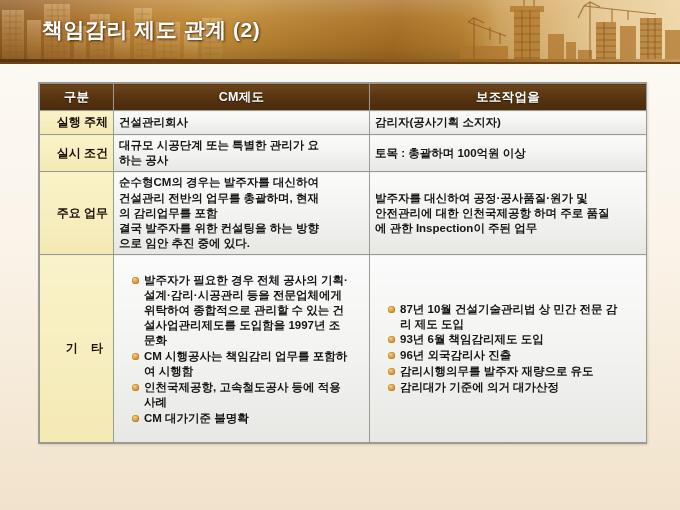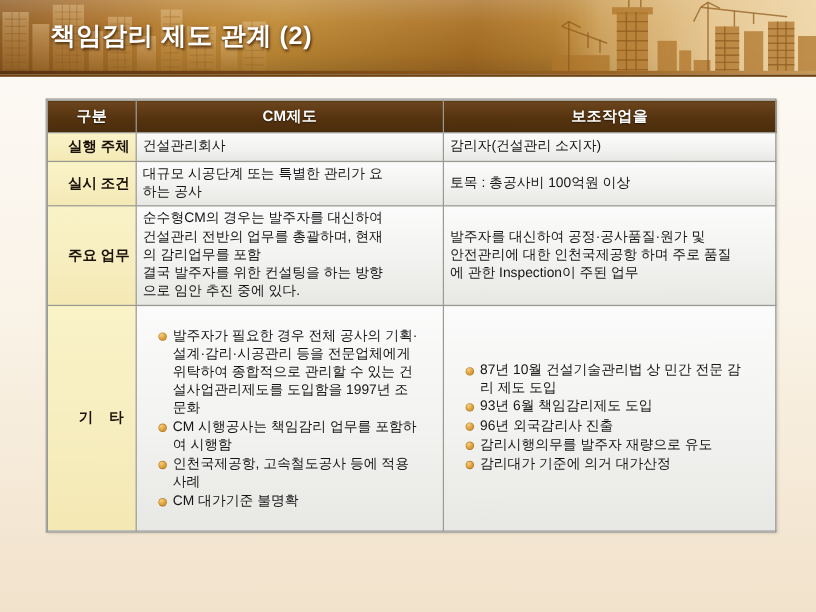--- a/index.html
+++ b/index.html
@@ -74,21 +74,21 @@
   
   td.rowlabel{
     background:linear-gradient(180deg,#faf3c8 0%,#f7eec0 50%,#f4e9b4 100%);
     text-align:right;font-weight:bold;font-size:12px;color:#1a1208;
     white-space:nowrap;
   }
   td.rowlabel.spaced{letter-spacing:5px;text-indent:5px;margin-left:47px;}
   
   td.data{
     background:linear-gradient(180deg,#fbfbfb 0%,#f2f2f0 55%,#e7e7e4 100%);
-    font-size:11.5px;line-height:1.32;color:#151515;font-weight:normal;
+    font-size:11.5px;line-height:1.32;color:#151515;font-weight:bold;
     text-align:left;
   }
   td.data.mid{vertical-align:middle;}
   td.data.topal{vertical-align:top;padding-top:5px;}
   .lines p{margin:0;}
 
   
   ul.bul{margin:13px;padding:0;list-style:none;}
   ul.bul li{
     position:relative;padding-left:12px;margin:0 0 1px 0;
@@ -213,36 +213,36 @@
 
     <tr>
       <td class="rowlabel">실행 주체</td>
       <td class="data mid">
         <div class="lines">
               <p>건설관리회사</p>
             </div>
       </td>
       <td class="data mid">
         <div class="lines">
-              <p>감리자(건설관리 소지자)</p>
+              <p>감리자(공사기획 소지자)</p>
             </div>
       </td>
     </tr>
 
     <tr>
       <td class="rowlabel">실시 조건</td>
       <td class="data mid">
         <div class="lines">
           <p>대규모 시공단계 또는 특별한 관리가 요</p>
           <p>하는 공사</p>
         </div>
       </td>
       <td class="data mid">
         <div class="lines">
-              <p>토목 : 총공사비 100억원 이상</p>
+              <p>토목 : 총괄하며 100억원 이상</p>
             </div>
       </td>
     </tr>
 
     <tr>
       <td class="rowlabel">주요 업무</td>
       <td class="data mid">
         <div class="lines">
           <p>순수형CM의 경우는 발주자를 대신하여</p>
           <p>건설관리 전반의 업무를 총괄하며, 현재</p>

